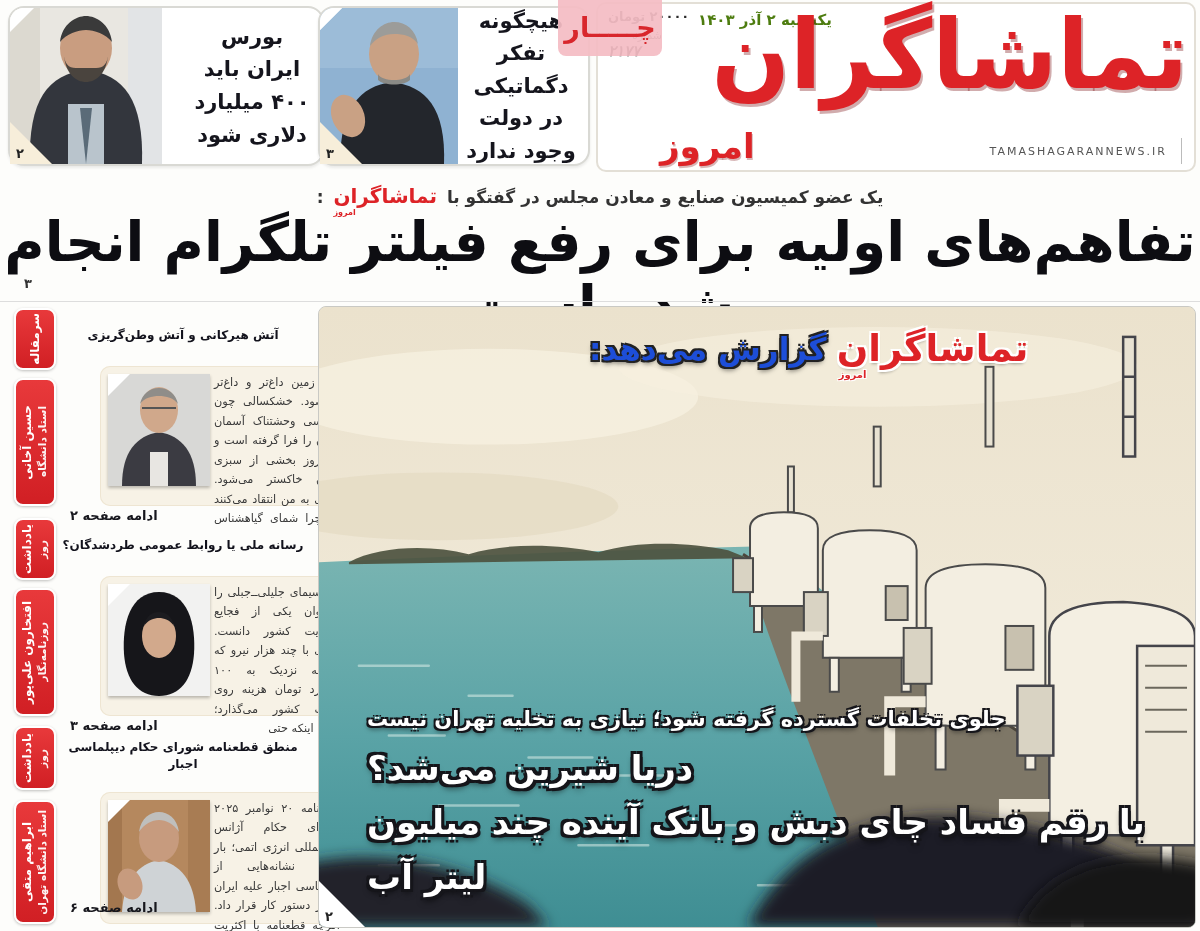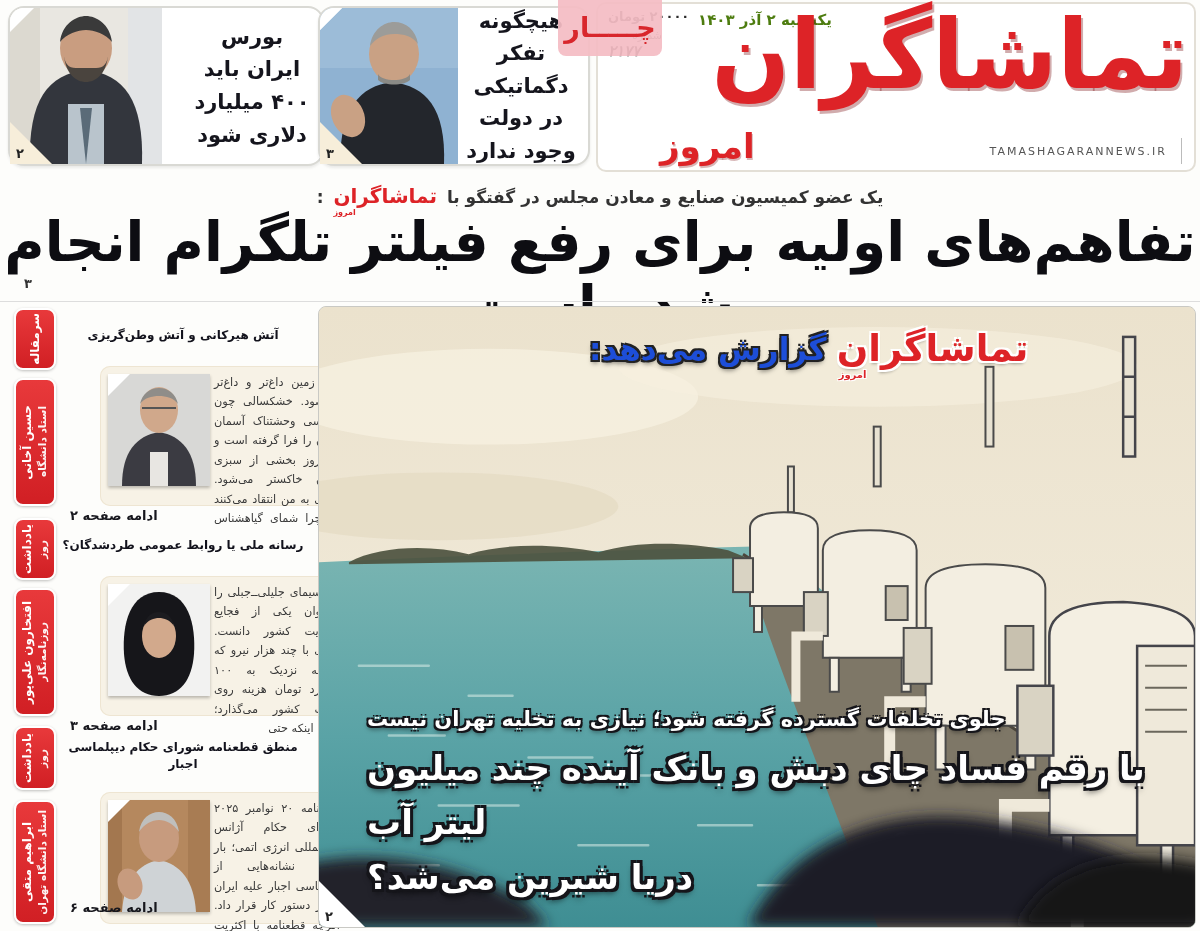--- a/index.html
+++ b/index.html
@@ -311,19 +311,19 @@
     <path d="M700,622 C730,560 800,540 890,560 L890,622 Z" fill="#141419" filter="url(#blur1)"></path>
   </svg>
 
   <div class="report-label">
     <span class="rlogo"><span>تماشاگران</span><span class="rsub">امروز</span></span>
     <span class="rtext">گزارش می‌دهد:</span>
   </div>
 
   <div class="caption">
     <div class="cap-kicker">جلوی تخلفات گسترده گرفته شود؛ نیازی به تخلیه تهران نیست</div>
+    <div class="cap-main">دریا شیرین می‌شد؟</div>
     <div class="cap-main">با رقم فساد چای دبش و بانک آینده چند میلیون لیتر آب</div>
-    <div class="cap-main">دریا شیرین می‌شد؟</div>
   </div>
 
   <div class="corner-tri"></div>
   <span class="corner-num">۲</span>
 </div>
 
 </body></html>

